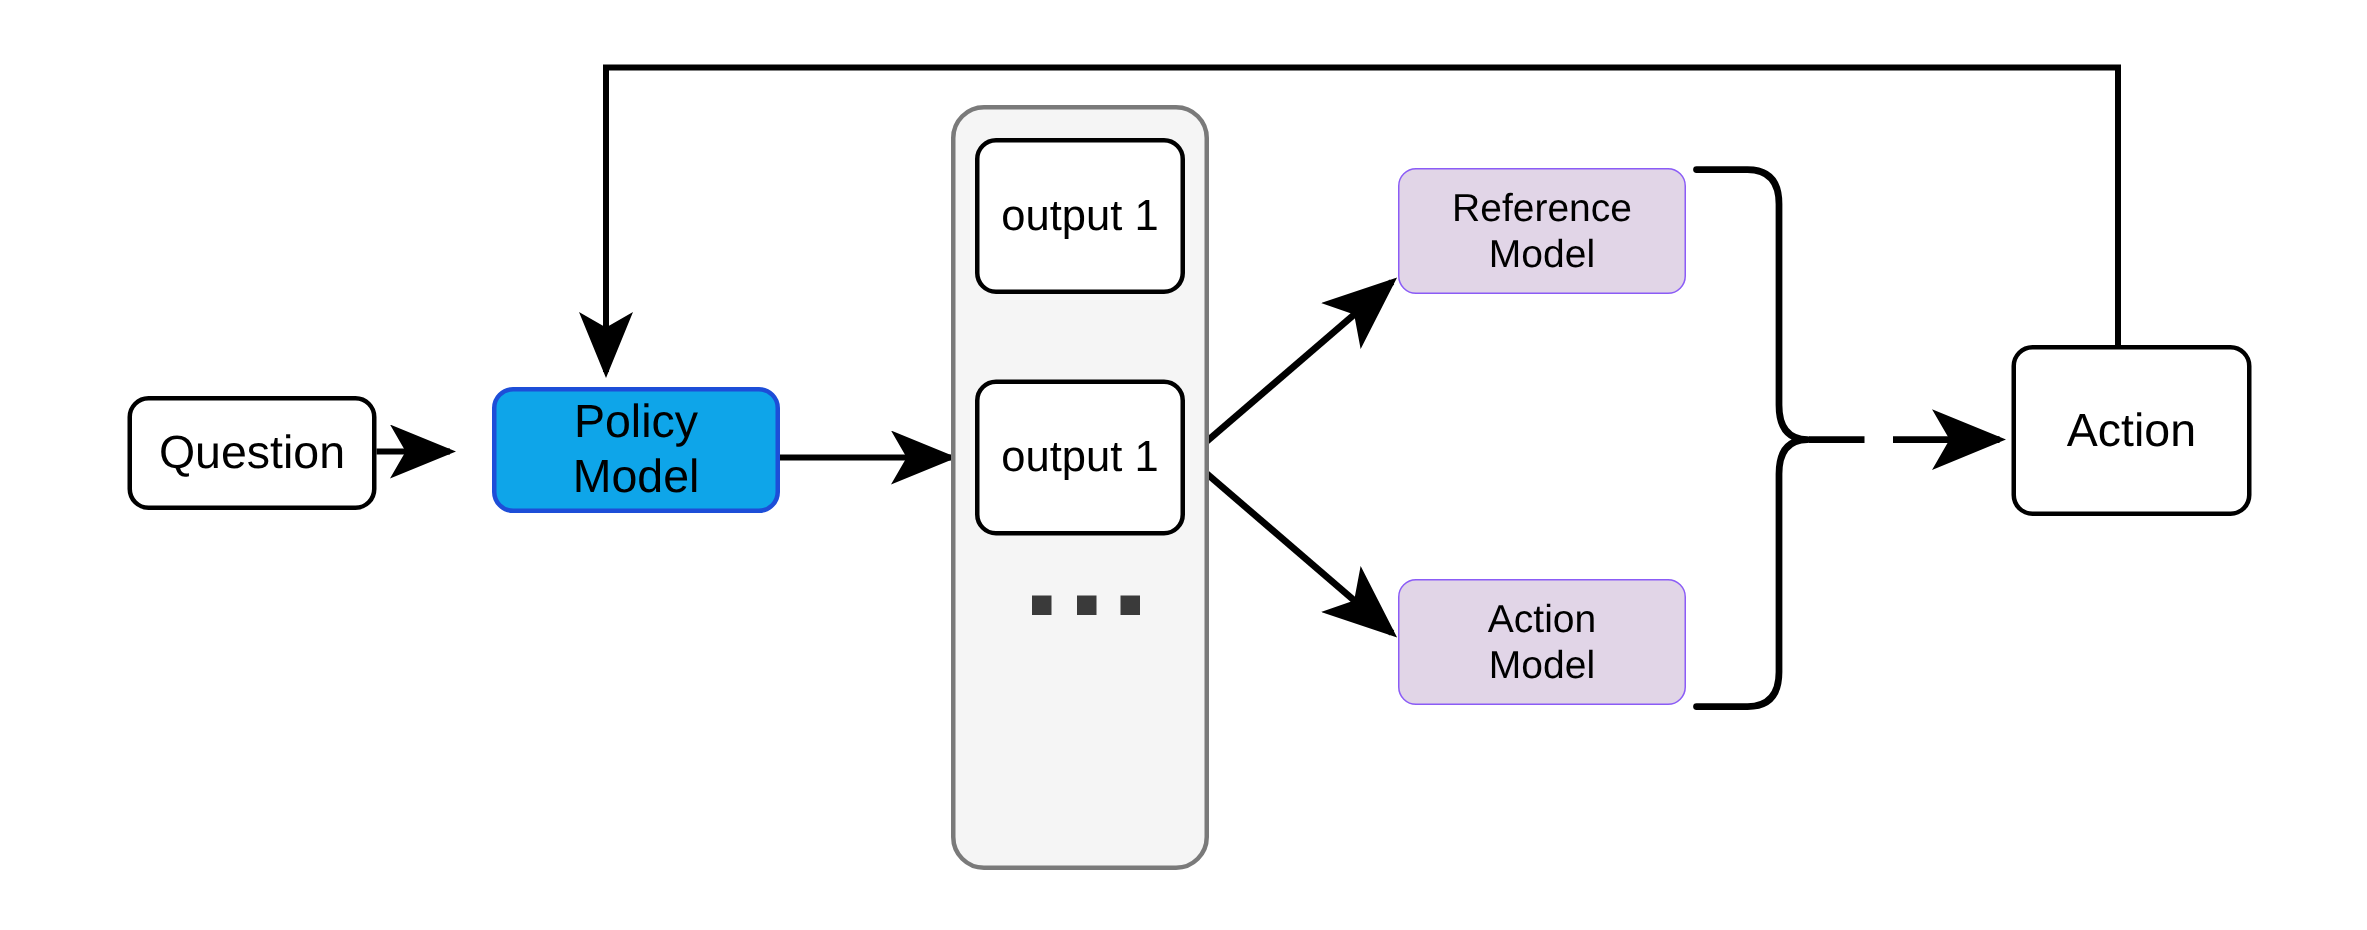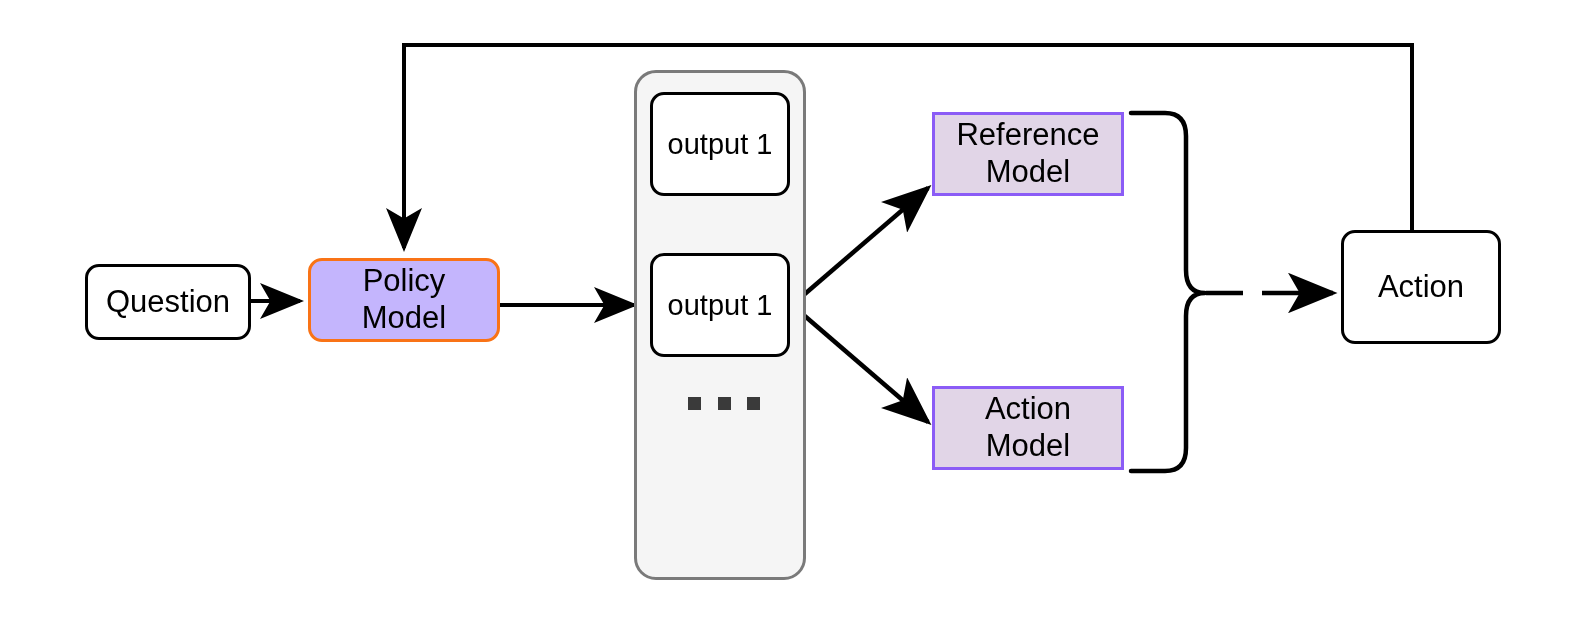--- a/index.html
+++ b/index.html
@@ -37,30 +37,31 @@
     color: #000000;
     white-space: pre-line;
   }
   .node-plain {
     background: #ffffff;
     border: 3px solid #000000;
     border-radius: 14px;
     font-size: 31px;
   }
   .node-policy {
-    background: #c4b5fd;
-    border: 3px solid #f97316;
+    background: #0ea5e9;
+    border: 3px solid #1d4ed8;
     border-radius: 14px;
     font-size: 31px;
+    margin-left: 20px;
   }
   .node-purple {
     background: #e1d5e7;
-    border: 3px solid #8b5cf6;
-    border-radius: 0;
-    font-size: 31px;
+    border: 1px solid #8b5cf6;
+    border-radius: 12px;
+    font-size: 26px;
   }
   .node-output {
     background: #ffffff;
     border: 3px solid #000000;
     border-radius: 14px;
     font-size: 29px;
   }
   #outputs-container {
     position: absolute;
     left: 634px;

